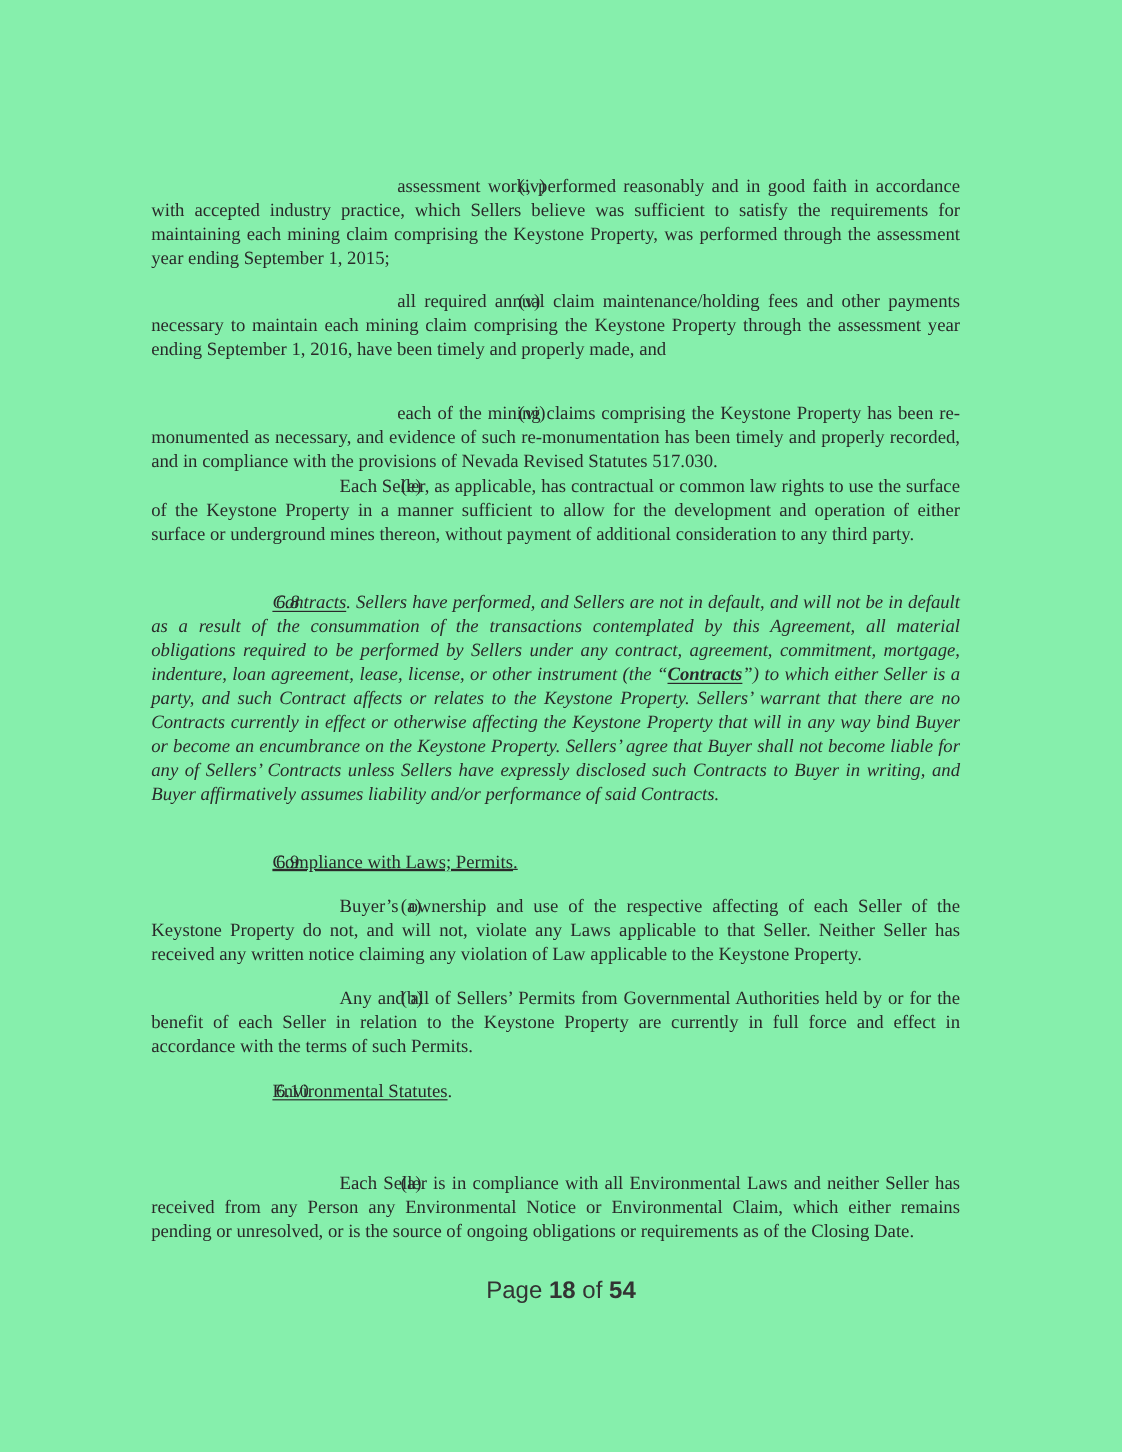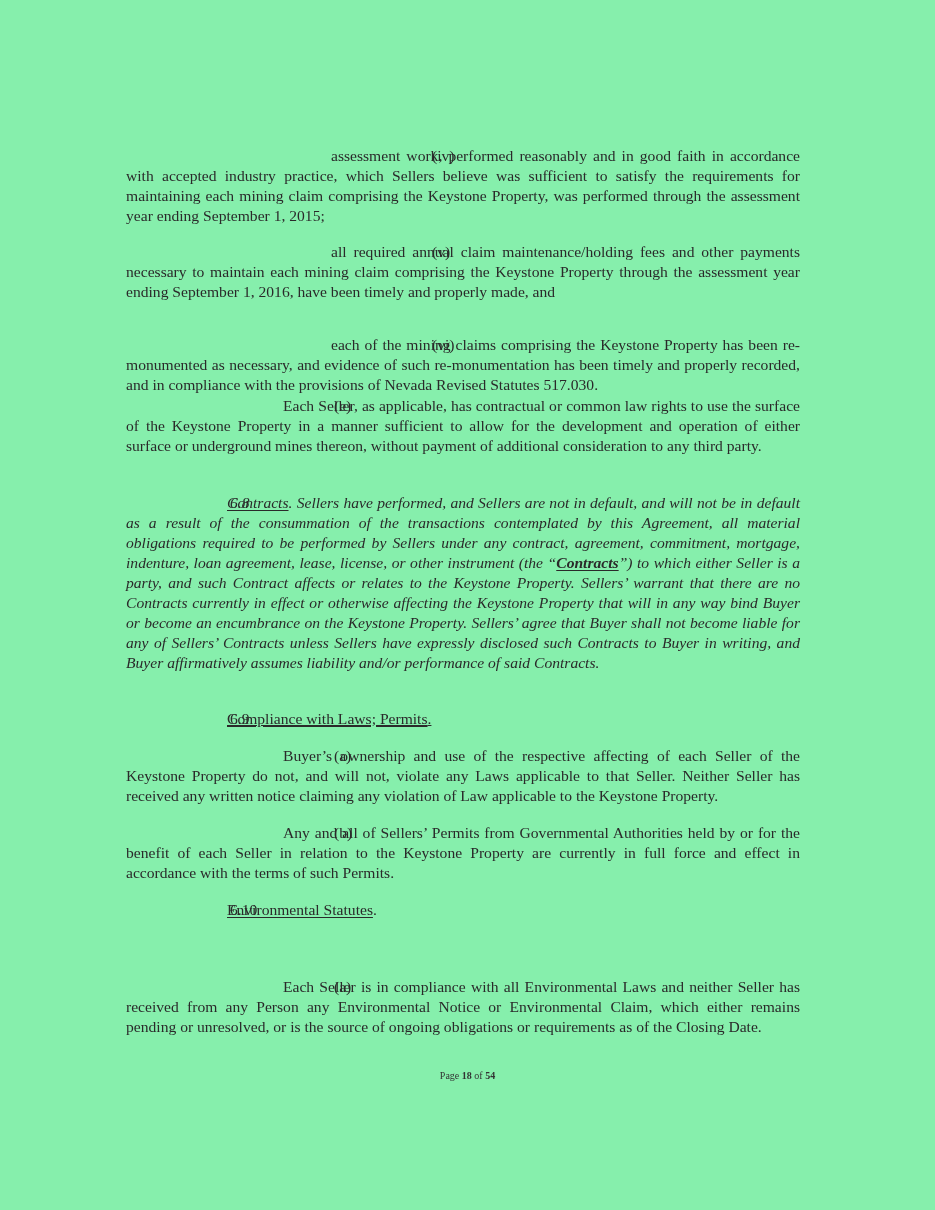--- a/index.html
+++ b/index.html
@@ -18,21 +18,21 @@
   .ind-e { text-indent: 104px; }
   .ind-sec { text-indent: 52px; }
   .num { display: inline-block; }
   .num-iv { width: 52px; }
   .num-e { width: 53px; }
   .num-sec { width: 49px; }
   .u { text-decoration: underline; text-underline-offset: 2px; }
   .bu { font-weight: bold; text-decoration: underline; text-underline-offset: 2px; }
   .footer {
     position: absolute; top: 1066px; left: 0; width: 935px; text-align: center;
-    font-family: Liberation Serif, serif; font-size: 10px; color: #333;
+    font-family: Liberation Sans, sans-serif; font-size: 20px; color: #333;
   }
   .footer b { font-weight: bold; }
 </style>
 </head>
 <body>
 
 <div class="page">
 
   <div class="block" style="top:146px;">
     <p class="ind-iv"><span class="num num-iv">(iv)</span><span>assessment work, performed reasonably and in good faith in accordance with accepted industry practice, which Sellers believe was sufficient to satisfy the requirements for maintaining each mining claim comprising the Keystone Property, was performed through the assessment year ending September 1, 2015;</span></p>

